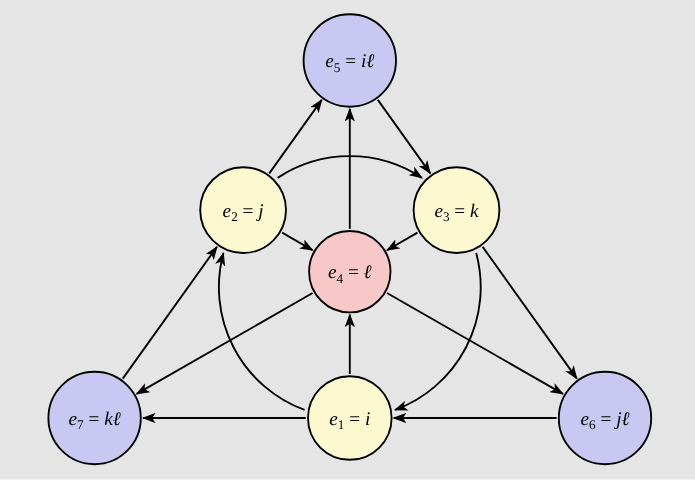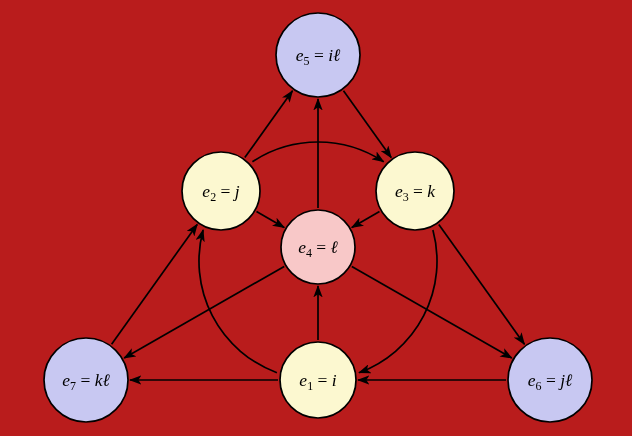--- a/index.html
+++ b/index.html
@@ -4,21 +4,21 @@
 <style>
   html, body {
     margin: 0;
     padding: 0;
     background: #ffffff;
   }
   .stage {
     position: relative;
     width: 632px;
     height: 436px;
-    background: #b91c1c;
+    background: #e5e5e5;
     overflow: hidden;
   }
   svg {
     display: block;
   }
   svg text {
     font-family: "Liberation Serif", "DejaVu Serif", serif;
     fill: #000000;
   }
 </style>

